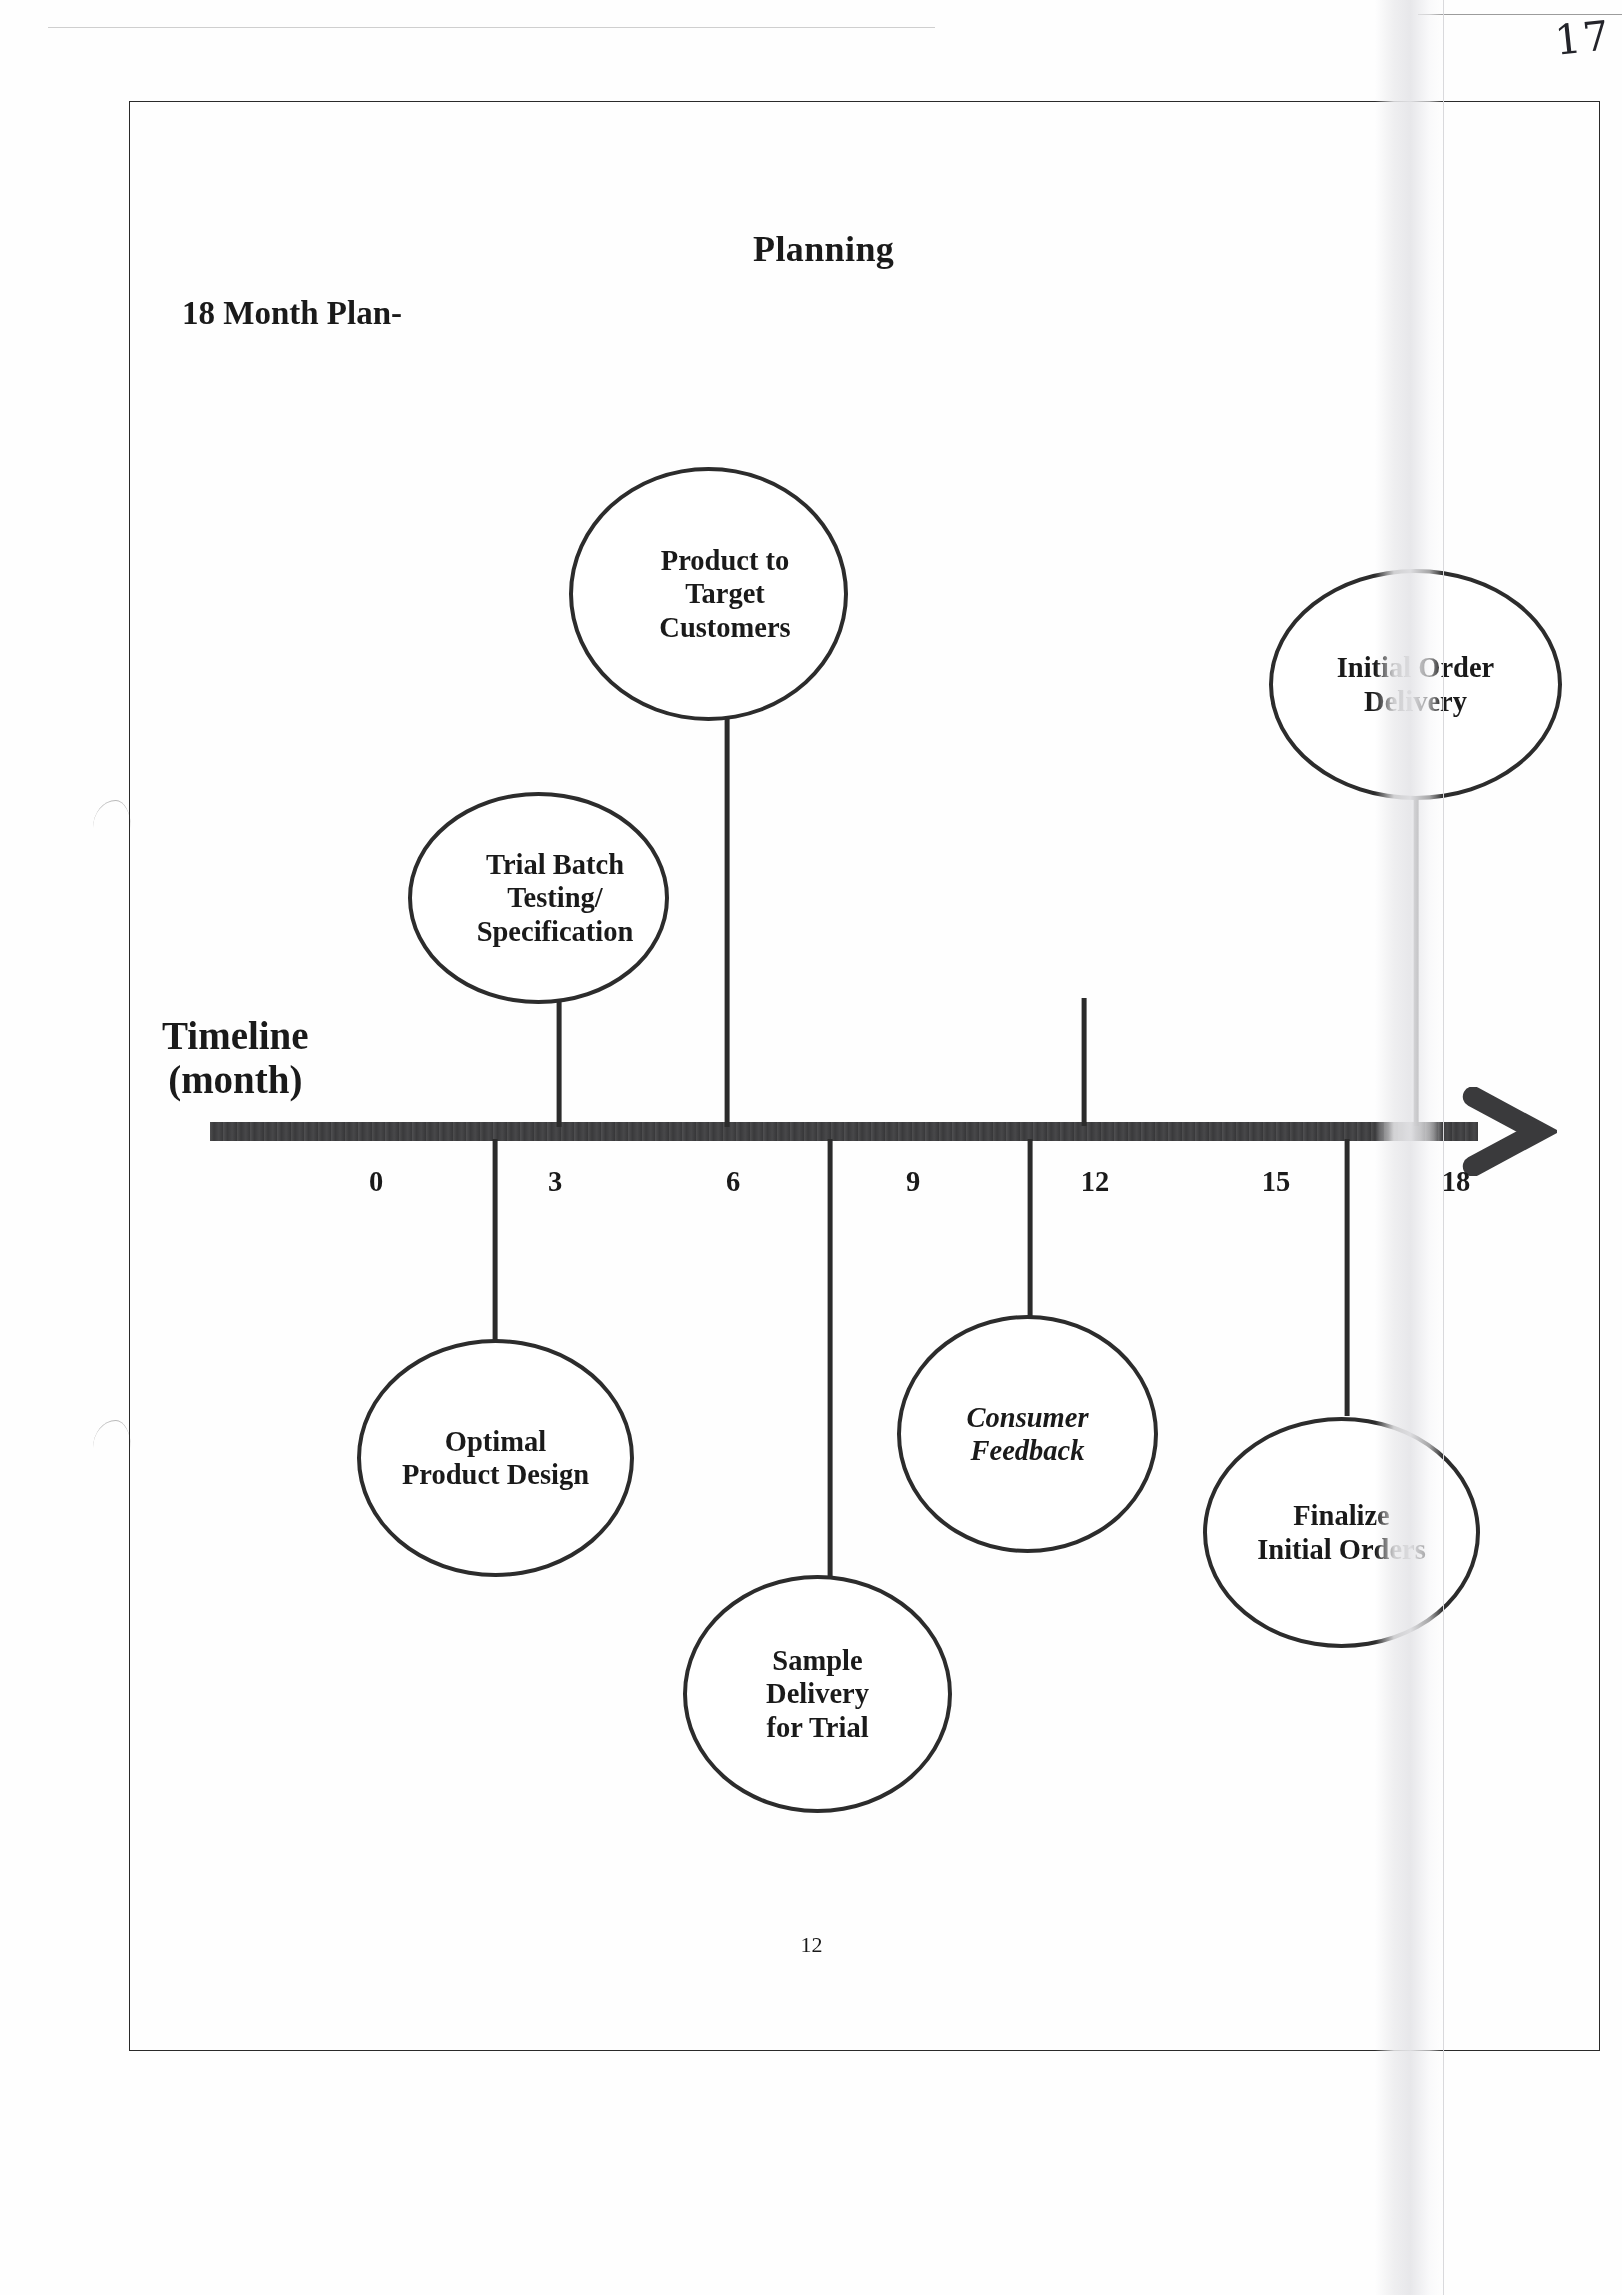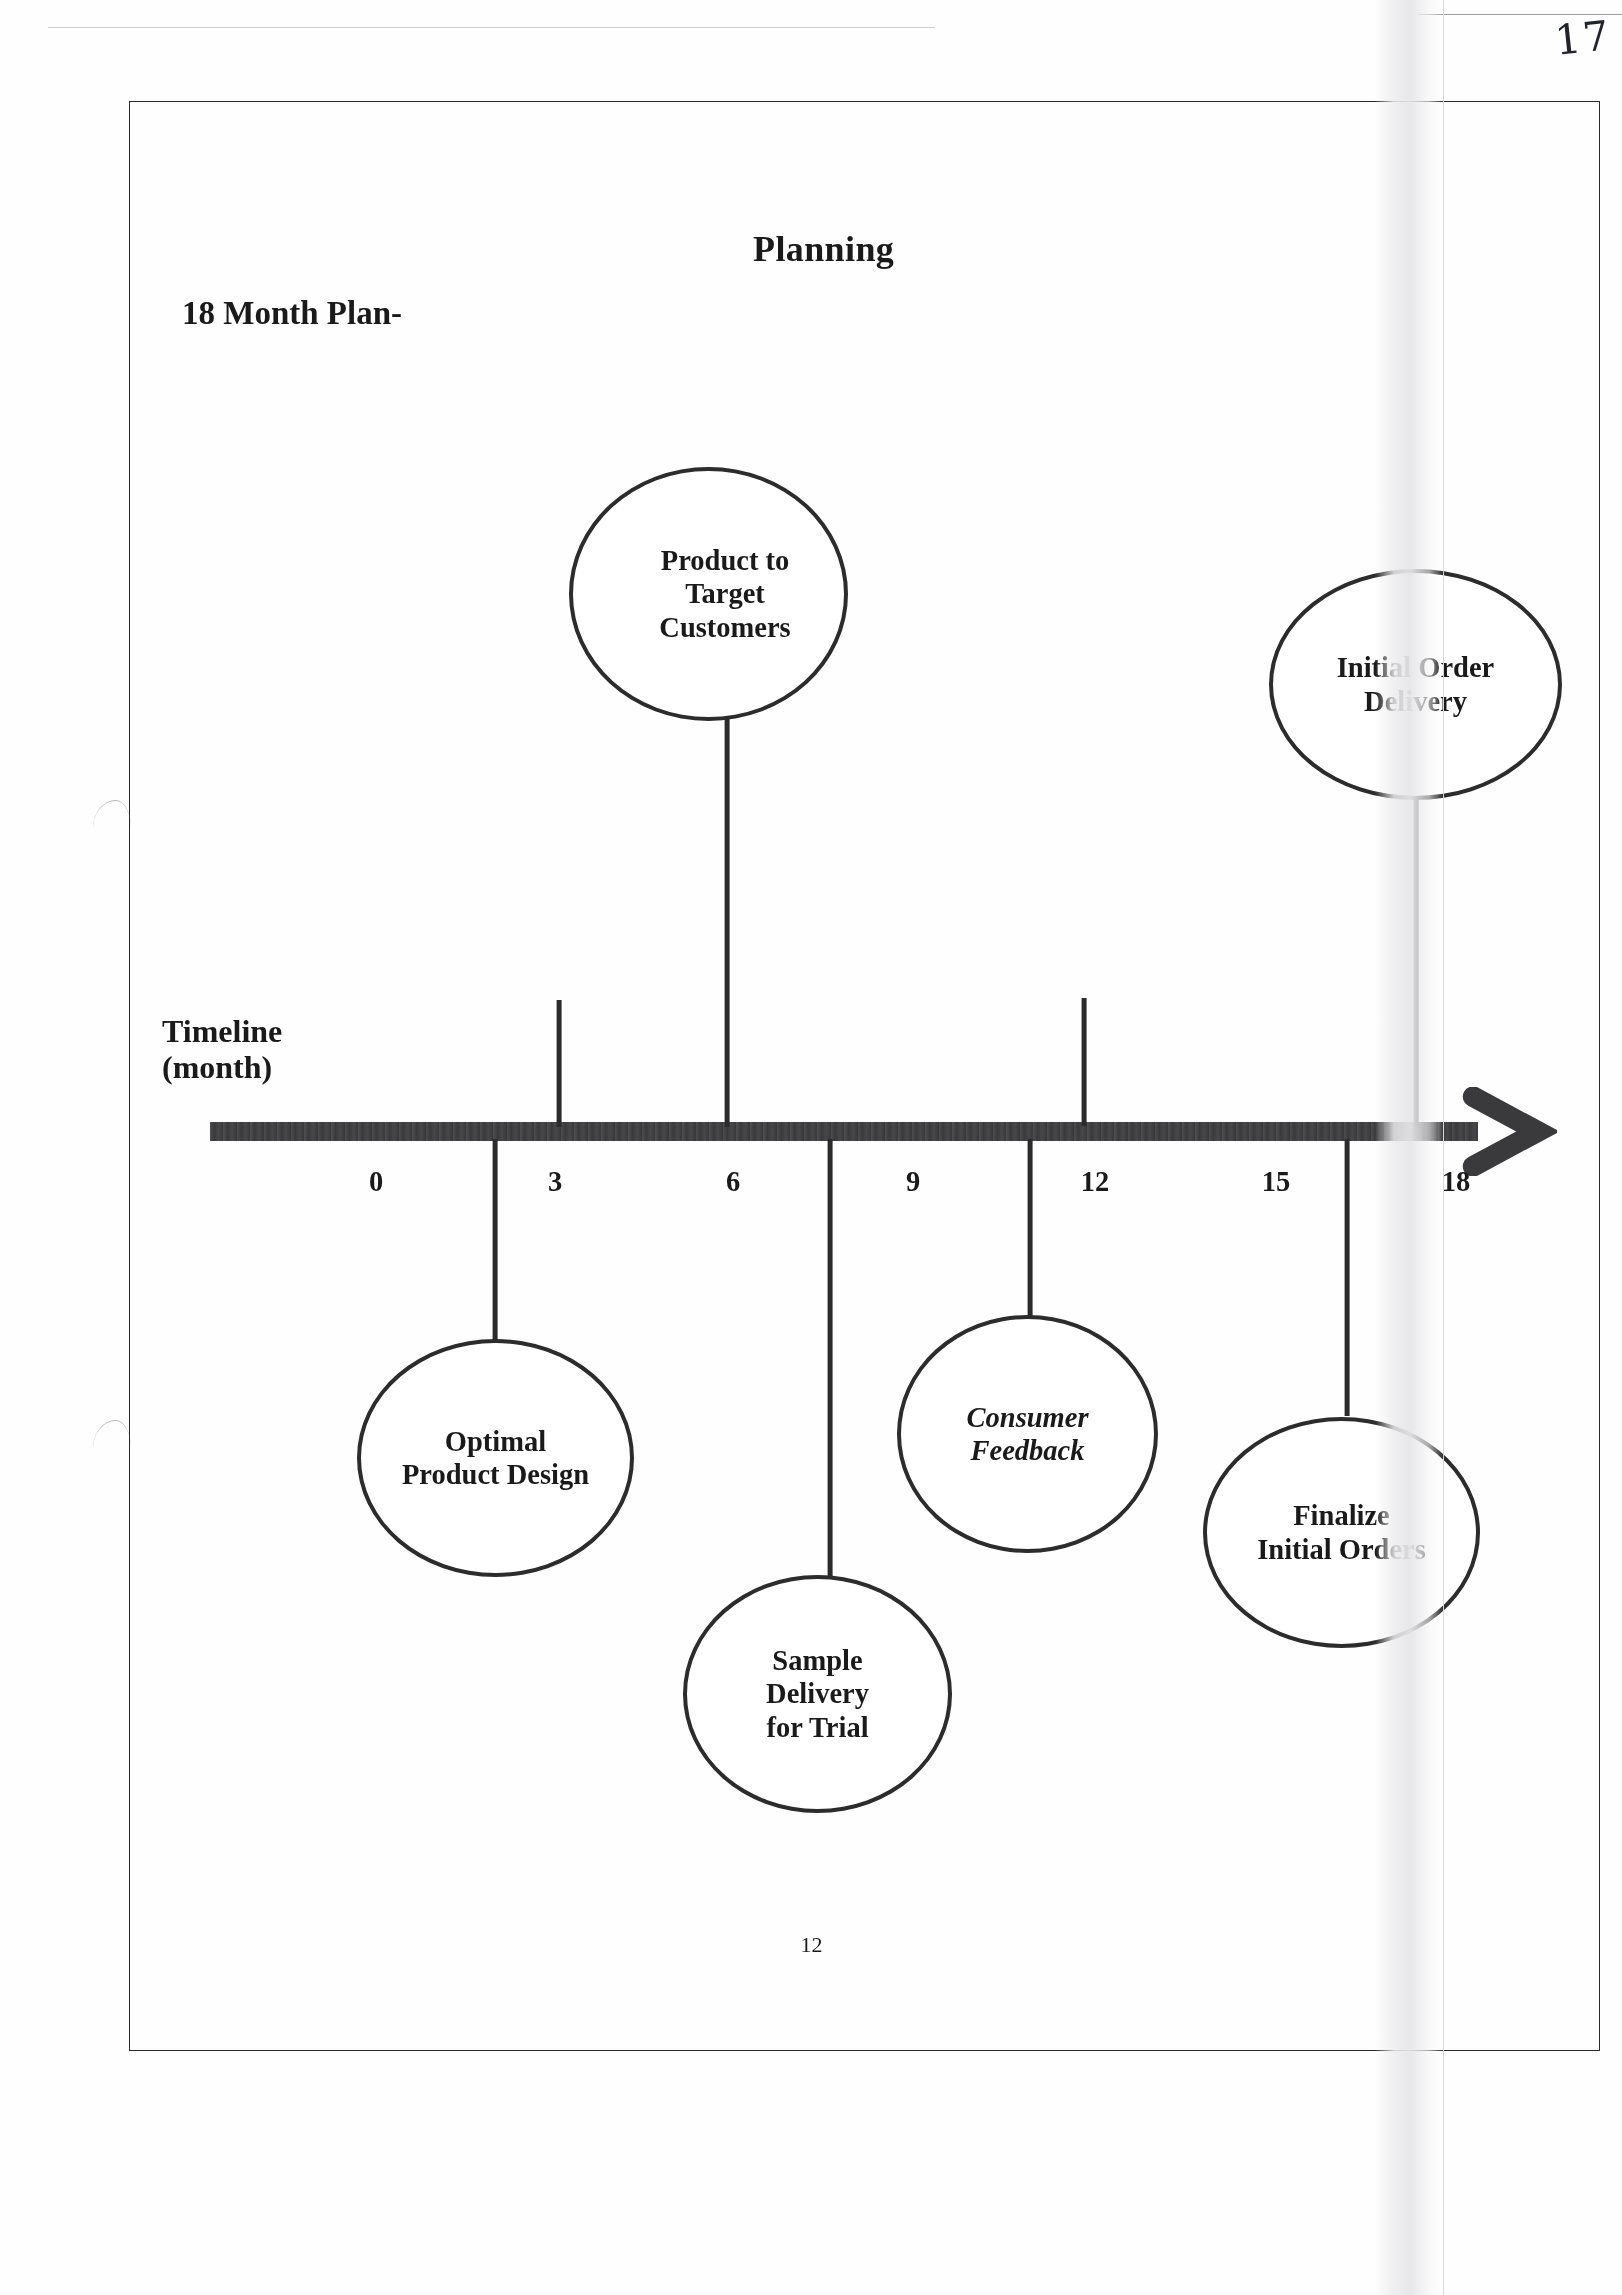--- a/index.html
+++ b/index.html
@@ -104,24 +104,25 @@
     left: 182px;
     top: 295px;
     font-size: 33px;
     font-weight: bold;
     white-space: nowrap;
   }
   .axis-label {
     position: absolute;
     left: 162px;
     top: 1014px;
-    font-size: 32px;
+    font-size: 39px;
     font-weight: bold;
     line-height: 1.12;
     white-space: nowrap;
+    text-align: center;
   }
   .page-number {
     position: absolute;
     left: 0;
     top: 1932px;
     width: 1623px;
     text-align: center;
     font-size: 22px;
   }
 
@@ -232,20 +233,25 @@
   <div class="stem" style="left:559px;  top:1000px; height:127px;"></div>
   <div class="stem" style="left:727px;  top:713px;  height:414px;"></div>
   <div class="stem" style="left:1084px; top:998px; height:128px;"></div>
   <div class="stem" style="left:1416px; top:792px; height:334px;"></div>
 
   <div class="stem" style="left:495px;  top:1139px; height:206px;"></div>
   <div class="stem" style="left:830px; top:1139px; height:444px;"></div>
   <div class="stem" style="left:1030px; top:1139px; height:184px;"></div>
   <div class="stem" style="left:1347px; top:1139px; height:277px;"></div>
 
+  <div class="node align-left" style="left:408px; top:792px; width:261px; height:212px;">
+    <div class="node-text">Trial Batch
+Testing/
+Specification</div>
+  </div>
 
   <div class="node align-left" style="left:569px; top:467px; width:279px; height:254px;">
     <div class="node-text">Product to
 Target
 Customers</div>
   </div>
 
 
   <div class="node align-center" style="left:1269px; top:569px; width:293px; height:231px;">
     <div class="node-text">Initial Order

